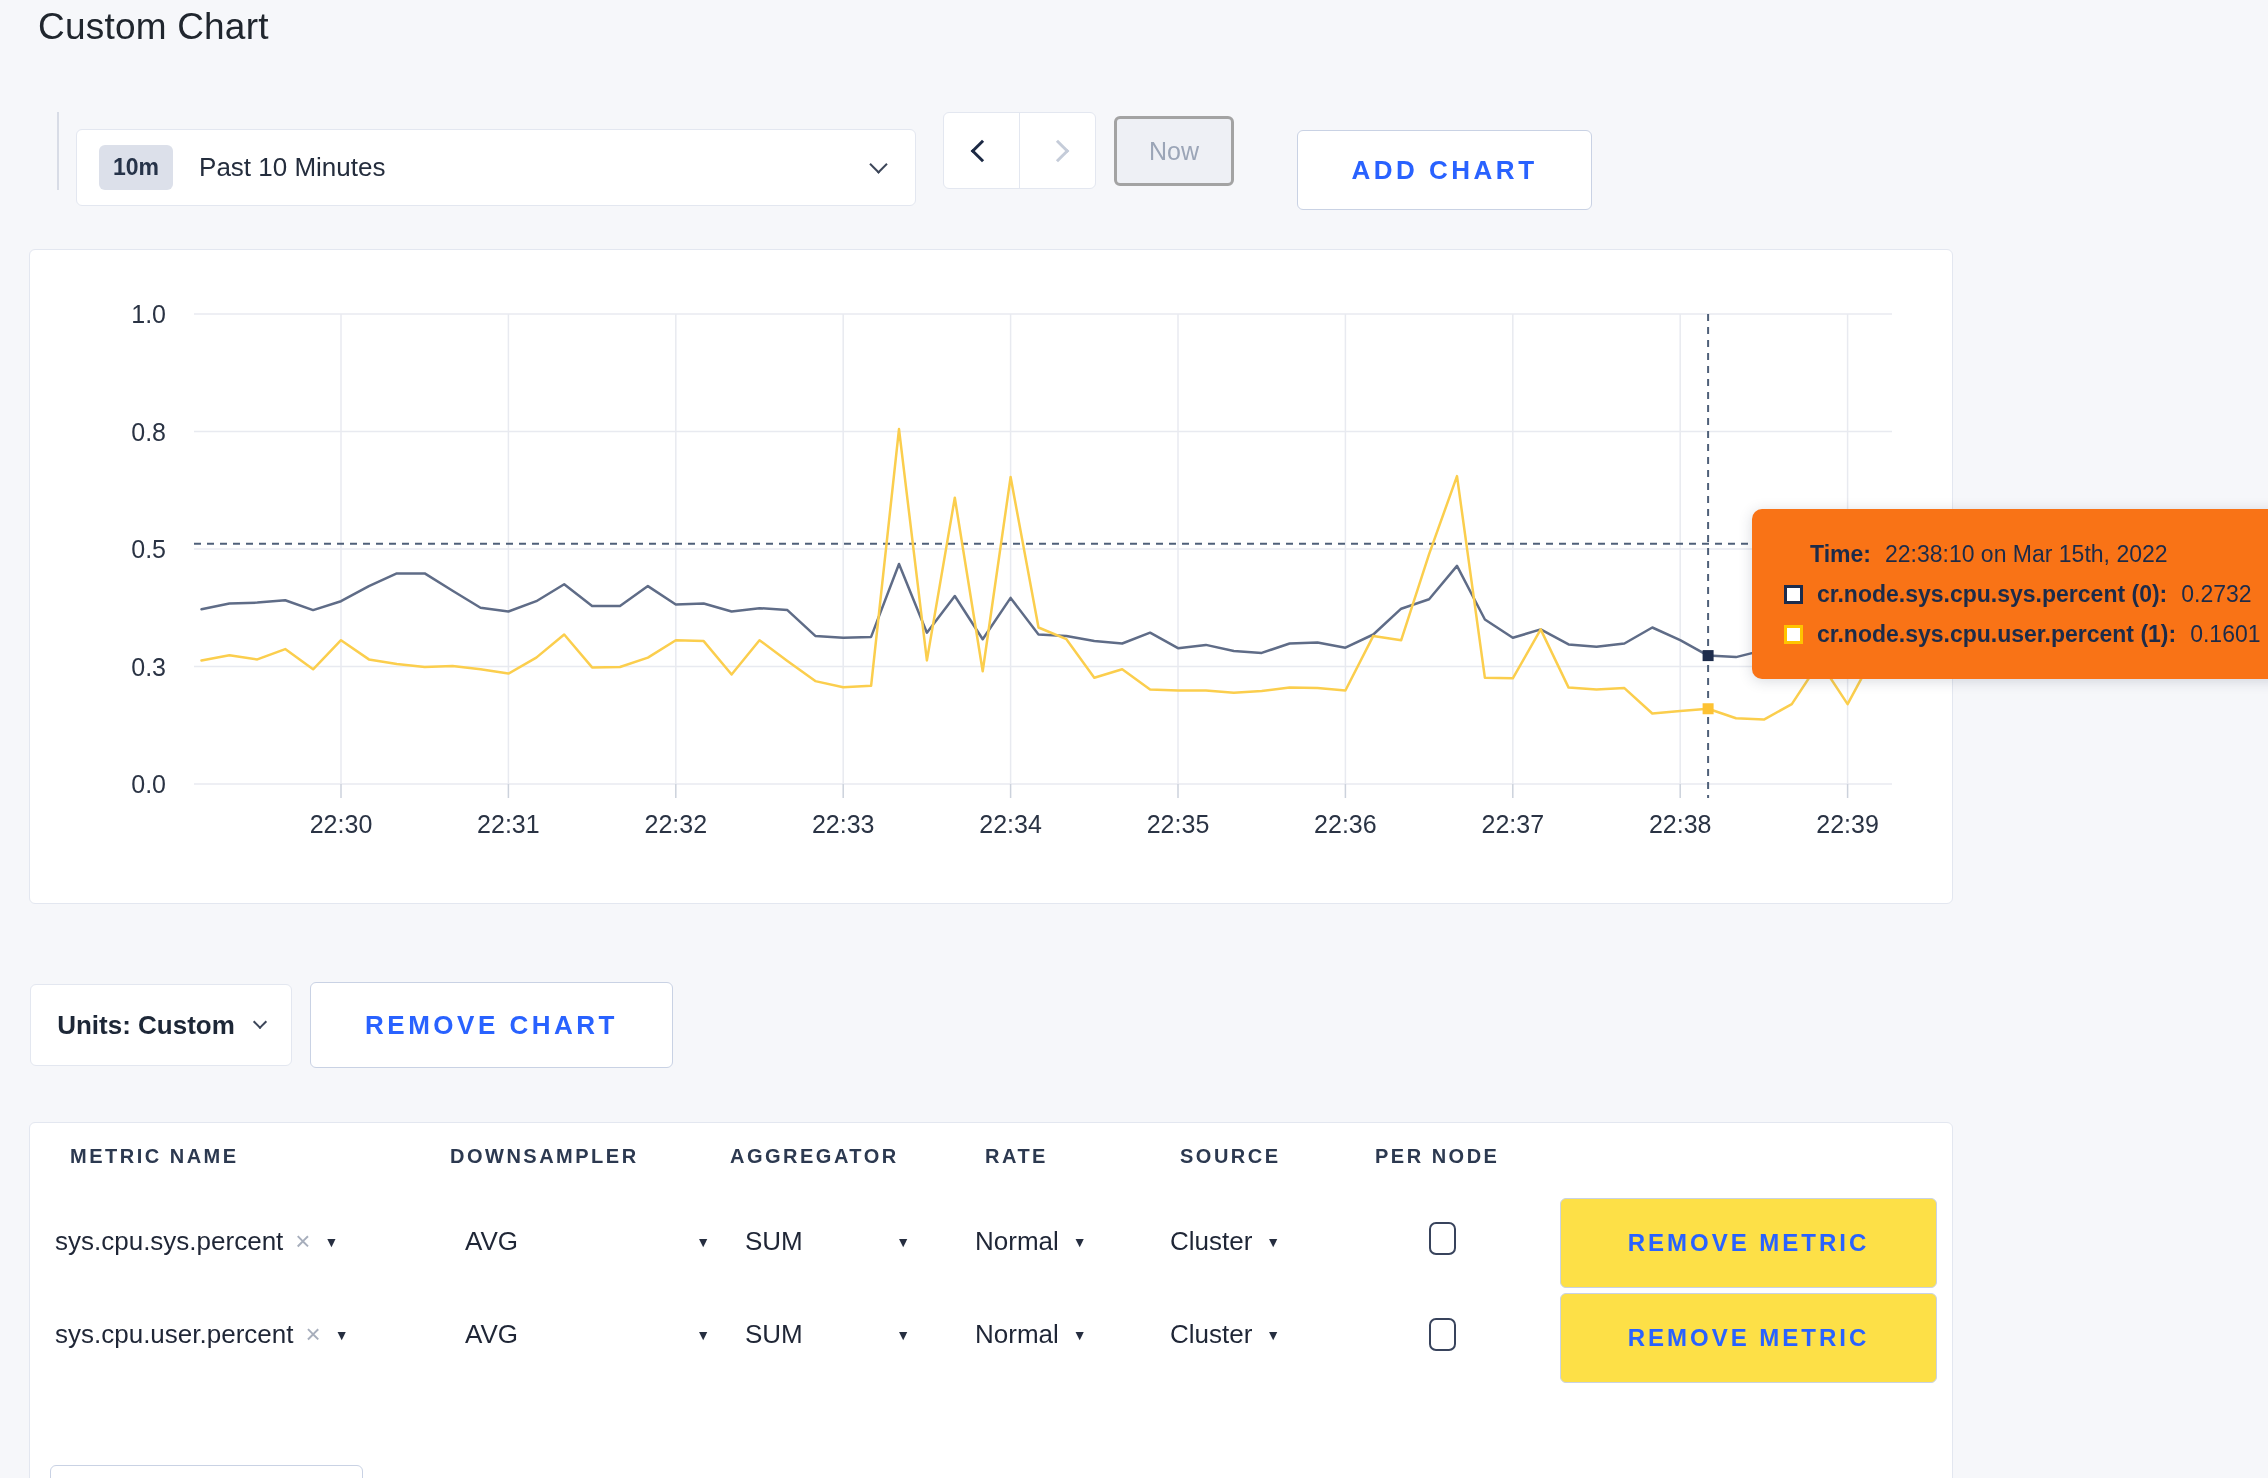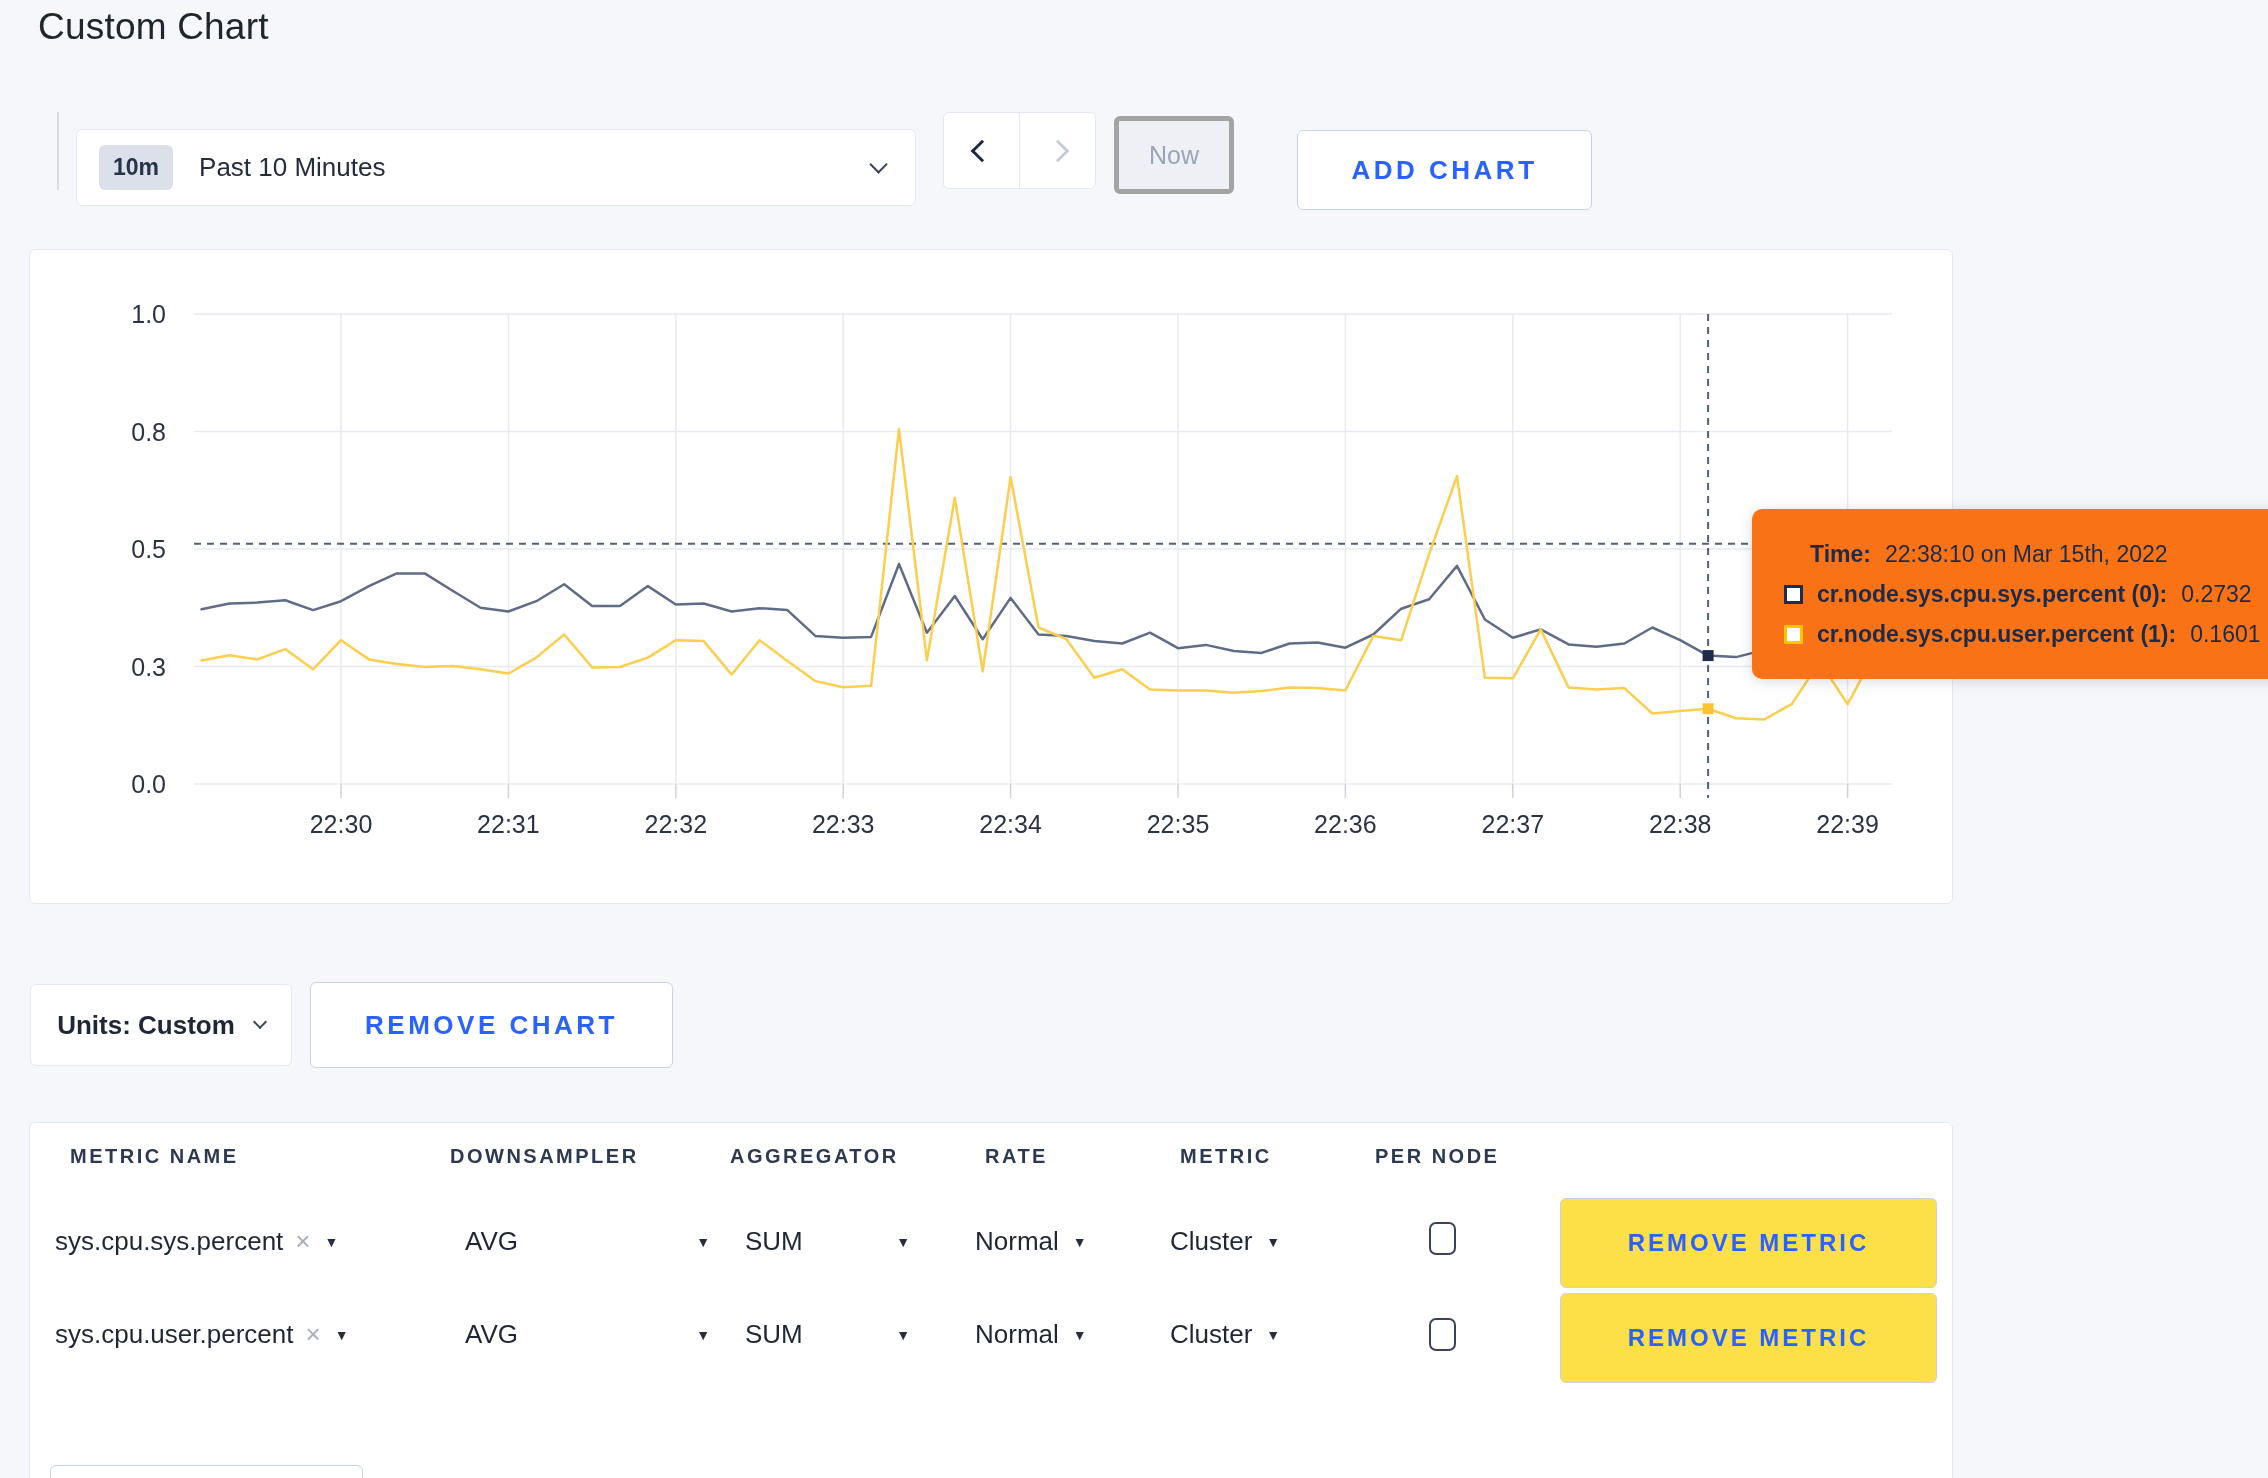--- a/index.html
+++ b/index.html
@@ -21,21 +21,21 @@
   .chev { width:13px; height:13px; border-right:2.5px solid #3c4659; border-bottom:2.5px solid #3c4659; transform:rotate(45deg); margin-top:-6px; }
   .chev.small { width:10px; height:10px; }
 
   #pager { left:943px; top:112px; width:153px; height:77px; display:flex; }
   #pager .half { flex:1; display:flex; align-items:center; justify-content:center; cursor:pointer; }
   #pager .half + .half { border-left:1px solid #e3e7f0; }
   .arrow { width:16px; height:16px; border-right:3px solid #1c2944; border-bottom:3px solid #1c2944; }
   .arrow.left  { transform:rotate(135deg); }
   .arrow.right { transform:rotate(-45deg); border-color:#c5ccd9; }
 
-  #now-button { left:1114px; top:116px; width:120px; height:78px; background:#eef0f5; border:5px solid #a3a3a3; border-radius:6px;
+  #now-button { left:1114px; top:116px; width:120px; height:70px; background:#eef0f5; border:3px solid #a3a3a3; border-radius:6px;
     display:flex; align-items:center; justify-content:center; font-size:25px; color:#9ba5b7; cursor:pointer; }
 
   .blue-btn { background:#fff; border:1px solid #c9d2e4; border-radius:6px; color:#2962ff; font-weight:bold;
     display:flex; align-items:center; justify-content:center; letter-spacing:3.5px; cursor:pointer; }
   #add-chart-button { left:1297px; top:130px; width:295px; height:80px; font-size:26px;text-align:right; }
 
   
   #chart-card { left:29px; top:249px; width:1924px; height:655px; }
   #chart-svg { position:absolute; left:0; top:0; }
 
@@ -169,21 +169,21 @@
   <span class="chev small"></span>
 </div>
 <div class="abs blue-btn" id="remove-chart-button">REMOVE CHART</div>
 
 <div class="abs card" id="table-card"></div>
 
 <div class="th" style="left:70px">METRIC NAME</div>
 <div class="th" style="left:450px">DOWNSAMPLER</div>
 <div class="th" style="left:730px">AGGREGATOR</div>
 <div class="th" style="left:985px">RATE</div>
-<div class="th" style="left:1180px">METRIC</div>
+<div class="th" style="left:1180px">SOURCE</div>
 <div class="th" style="left:1375px">PER NODE</div>
 
 <div class="cell" style="left:55px;top:1226px">
   <span>sys.cpu.sys.percent</span>
   <span class="x-icon">×</span>
   <span class="caret">▼</span>
 </div>
 <div class="cell" style="left:465px;top:1226px;width:245px;justify-content:space-between">
   <span>AVG</span>
   <span class="caret">▼</span>

